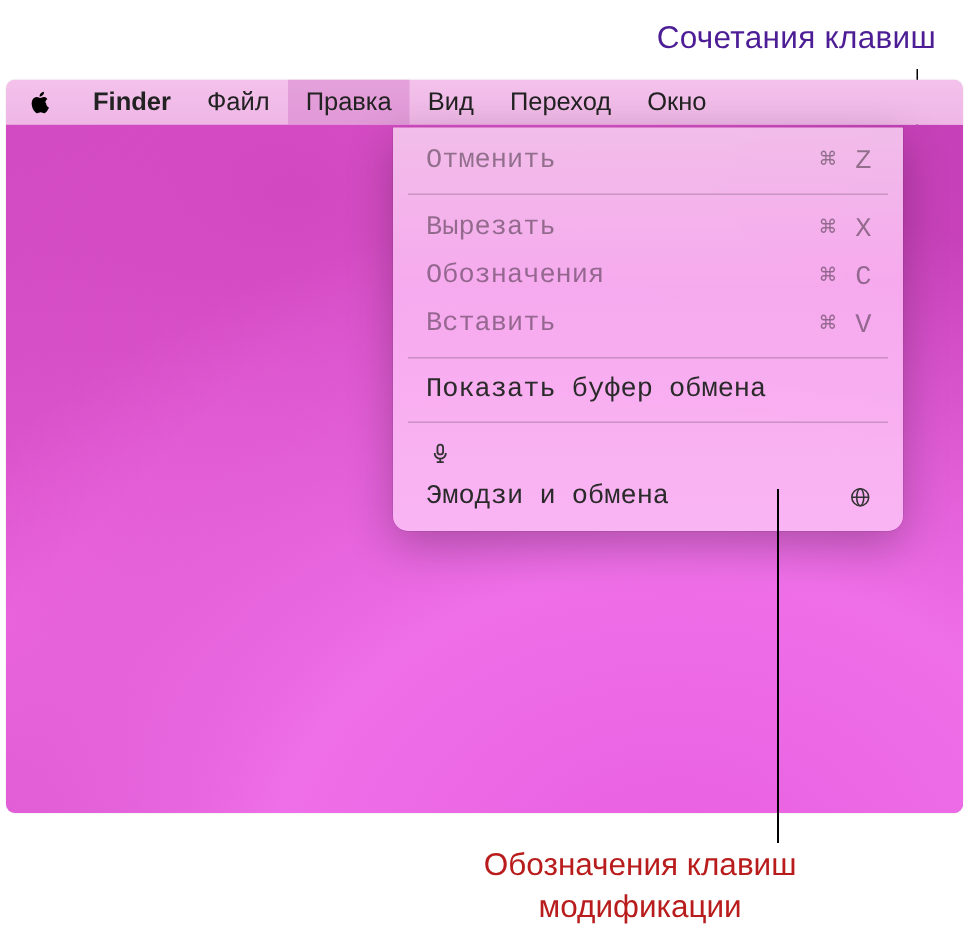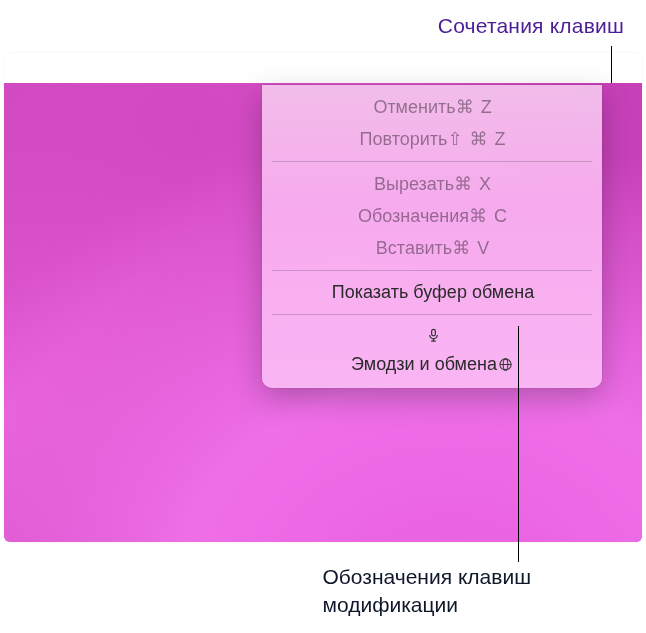--- a/index.html
+++ b/index.html
@@ -33,23 +33,23 @@
     left: -42px;
     bottom: 0;
     width: 42px;
     height: 1px;
     background: #000;
   }
   .bottom-callout {
     position: absolute;
     top: 563px;
     right: 115px;
-    text-align: left;
+    text-align: center;
     font-size: 21px;
-    color: #0f172a;
+    color: #b91c1c;
     line-height: 1.35;
   }
   .callout-line-bottom {
     position: absolute;
     top: 326px;
     left: 518px;
     width: 1px;
     height: 236px;
     background: #000;
   }
@@ -111,22 +111,23 @@
     backdrop-filter: blur(20px);
     border-radius: 0 0 10px 10px;
     box-shadow: 0 10px 30px rgba(0,0,0,0.25), 0 0 0 0.5px rgba(0,0,0,0.1);
     padding: 6px 0 8px 0;
     font-size: 18px;
     color: #2a2a2a;
   }
   .menu .row {
     display: flex;
     align-items: center;
-    justify-content: center;
+    justify-content: space-between;
     padding: 5px 20px 5px 22px;
+    font-family: Liberation Mono, monospace;
   }
   .menu .row.disabled { color: rgba(0,0,0,0.4); }
   .menu .row .shortcut {
     display: flex;
     gap: 4px;
     align-items: center;
     font-size: 18px;
     letter-spacing: 1px;
     color: inherit;
   }
@@ -145,30 +146,39 @@
 </style>
 </head>
 <body>
 
 <div class="top-callout">Сочетания клавиш</div>
 <div class="callout-line-top"></div>
 
 <div class="screenshot">
   <div class="desktop"></div>
 
+  <div class="menubar">
+    <span class="apple">
+      <svg viewBox="0 0 16 16" width="16" height="16" fill="#000">
+        <path d="M11.2 8.5c0-1.7 1.4-2.5 1.4-2.5-0.8-1.1-2-1.3-2.4-1.3-1 0-1.5 0.6-2.3 0.6-0.8 0-1.4-0.6-2.3-0.6-1.2 0-2.3 0.7-2.9 1.8-1.2 2.2-0.3 5.4 0.9 7.2 0.6 0.9 1.3 1.8 2.2 1.8 0.9 0 1.2-0.6 2.3-0.6 1.1 0 1.4 0.6 2.3 0.6 1 0 1.6-0.9 2.2-1.8 0.7-1 1-2 1-2.1 0 0-1.9-0.7-1.9-3.1zM9.6 3.4c0.5-0.6 0.8-1.4 0.7-2.3-0.7 0-1.6 0.5-2.1 1.1-0.5 0.5-0.9 1.4-0.8 2.2 0.8 0.1 1.7-0.4 2.2-1z"></path>
+      </svg>
+    </span>
+    <span class="item bold">Finder</span>
+    <span class="item">Файл</span>
+    <span class="item active">Правка</span>
+    <span class="item">Вид</span>
+    <span class="item">Переход</span>
+    <span class="item">Окно</span>
+  </div>
 
   <div class="menu">
 
     <div class="row disabled">
       <span>Отменить</span>
       <span class="shortcut">⌘ Z</span>
-    </div>
-    <div class="row disabled">
-      <span>Повторить</span>
-      <span class="shortcut">⇧ ⌘ Z</span>
     </div>
     <div class="sep"></div>
 
     <div class="row disabled">
       <span>Вырезать</span>
       <span class="shortcut">⌘ X</span>
     </div>
     <div class="row disabled">
       <span>Обозначения</span>
       <span class="shortcut">⌘ C</span>

